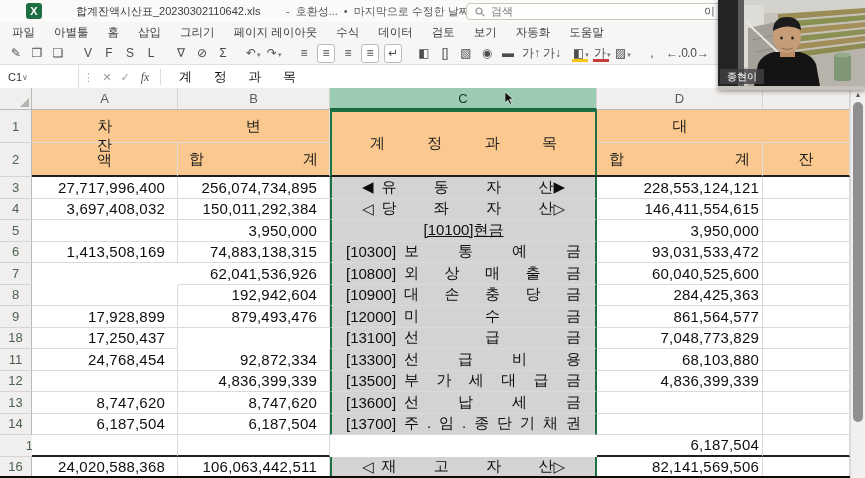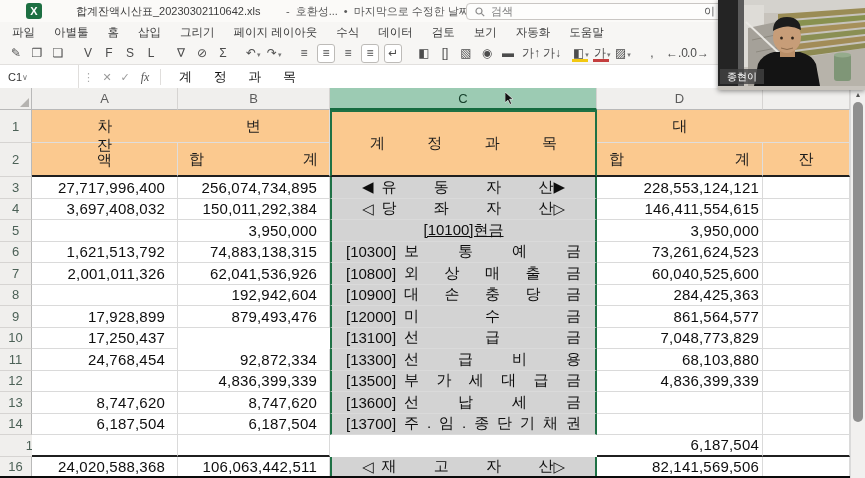--- a/index.html
+++ b/index.html
@@ -240,21 +240,21 @@
       <div class="ch" style="grid-area: 1 / 6;"></div>
       <div class="rh" style="grid-area: 2 / 1;">1</div>
       <div class="rh" style="grid-area: 3 / 1;">2</div>
       <div class="rh" style="grid-area: 4 / 1;">3</div>
       <div class="rh" style="grid-area: 5 / 1;">4</div>
       <div class="rh" style="grid-area: 6 / 1;">5</div>
       <div class="rh" style="grid-area: 7 / 1;">6</div>
       <div class="rh" style="grid-area: 8 / 1;">7</div>
       <div class="rh" style="grid-area: 9 / 1;">8</div>
       <div class="rh" style="grid-area: 10 / 1;">9</div>
-      <div class="rh" style="grid-area: 11 / 1;">10</div>
+      <div class="rh" style="grid-area: 11 / 1;">18</div>
       <div class="rh" style="grid-area: 12 / 1;">11</div>
       <div class="rh" style="grid-area: 13 / 1;">12</div>
       <div class="rh" style="grid-area: 14 / 1;">13</div>
       <div class="rh" style="grid-area: 15 / 1;">14</div>
       <div class="rh" style="grid-area: 16 / 1; padding-left: 33px;">15</div>
       <div class="rh" style="grid-area: 17 / 1;">16</div>
       <div class="dc num" style="grid-area: 4 / 2;">27,717,996,400</div>
       <div class="dc num" style="grid-area: 4 / 3;">256,074,734,895</div>
       <div class="dc cC" style="grid-area: 4 / 4;">
         <div class="acct tripad">
@@ -286,36 +286,35 @@
       </div>
       <div class="dc num dD" style="grid-area: 5 / 5;">146,411,554,615</div>
       <div class="dc" style="grid-area: 5 / 6;"></div>
       <div class="dc num" style="grid-area: 6 / 2;"></div>
       <div class="dc num" style="grid-area: 6 / 3;">3,950,000</div>
       <div class="dc cC" style="grid-area: 6 / 4;">
         <div class="acct solid">[10100]현금</div>
       </div>
       <div class="dc num dD" style="grid-area: 6 / 5;">3,950,000</div>
       <div class="dc" style="grid-area: 6 / 6;"></div>
-      <div class="dc num" style="grid-area: 7 / 2;">1,621,513,792</div>
+      <div class="dc num" style="grid-area: 7 / 2;">1,413,508,169</div>
       <div class="dc num" style="grid-area: 7 / 3;">74,883,138,315</div>
       <div class="dc cC" style="grid-area: 7 / 4;">
         <div class="acct">
           <span class="code">[10300]</span>
           <span class="nm">
             <span>보</span>
             <span>통</span>
             <span>예</span>
             <span>금</span>
           </span>
         </div>
       </div>
-      <div class="dc num dD" style="grid-area: 7 / 5;">73,261,624,523</div>
+      <div class="dc num dD" style="grid-area: 7 / 5;">93,031,533,472</div>
       <div class="dc" style="grid-area: 7 / 6;"></div>
-      <div class="dc num" style="grid-area: 8 / 2;">2,001,011,326</div>
       <div class="dc num" style="grid-area: 8 / 3;">62,041,536,926</div>
       <div class="dc cC" style="grid-area: 8 / 4;">
         <div class="acct">
           <span class="code">[10800]</span>
           <span class="nm">
             <span>외</span>
             <span>상</span>
             <span>매</span>
             <span>출</span>
             <span>금</span>

